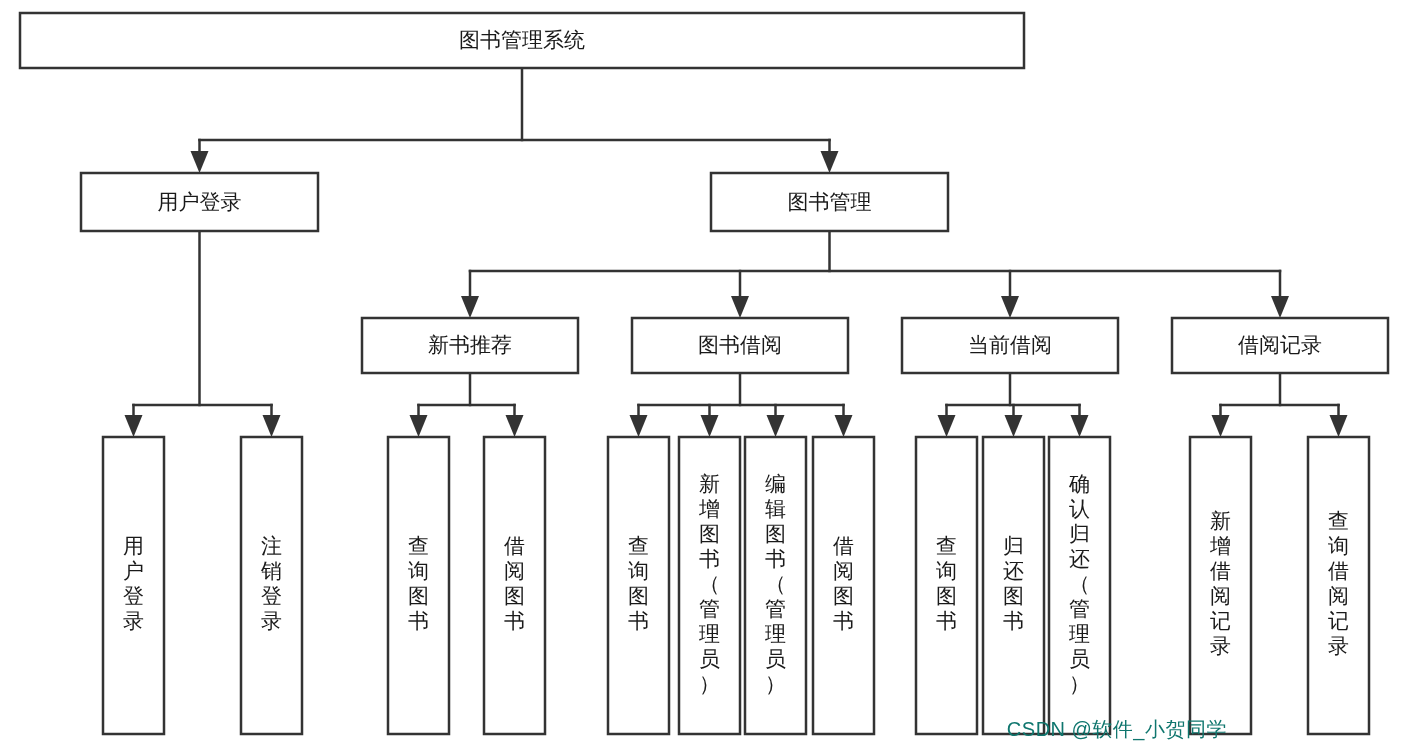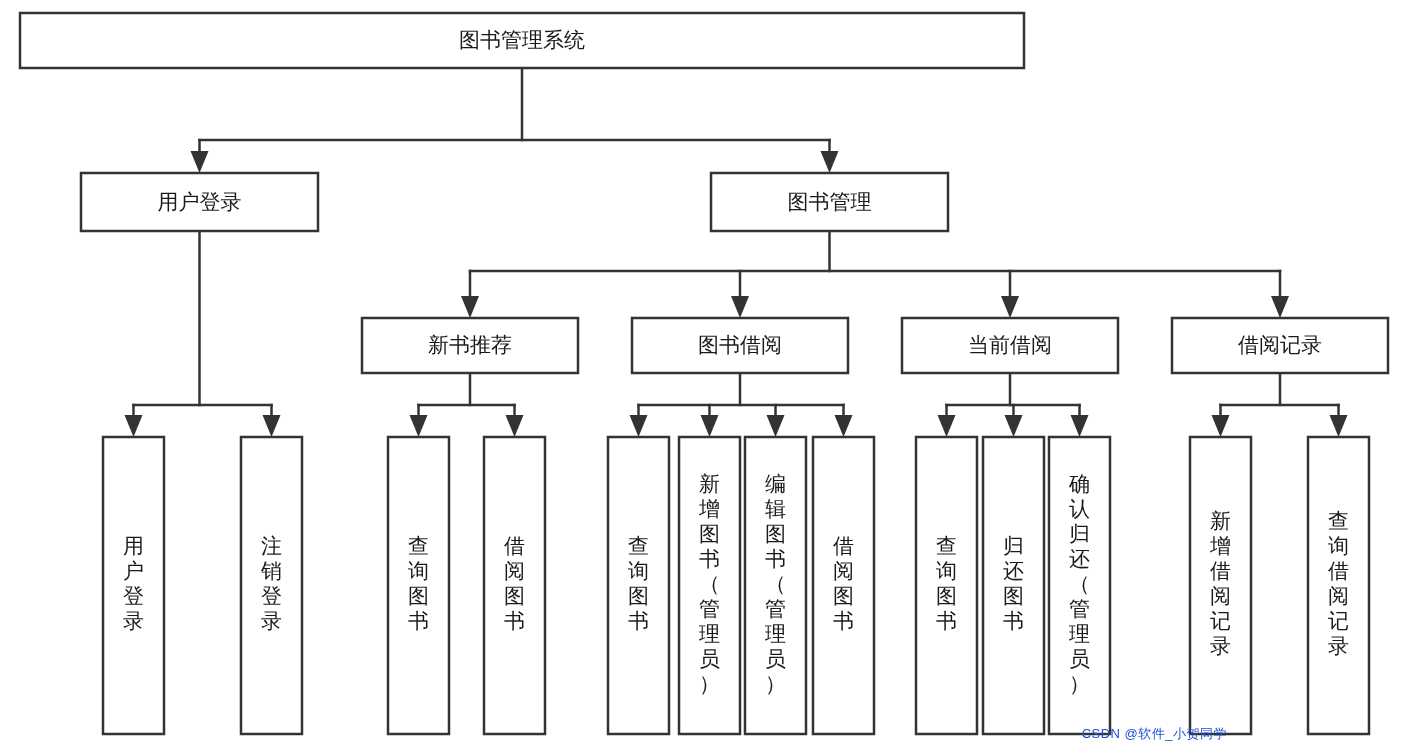--- a/index.html
+++ b/index.html
@@ -52,22 +52,22 @@
     font-family: "Liberation Sans", "DejaVu Sans", sans-serif;
     font-size: 21px;
     fill: #1a1a1a;
     text-anchor: middle;
   }
   .watermark {
     position: absolute;
     right: 8px;
     bottom: 4px;
     font-family: "Liberation Sans", "DejaVu Sans", sans-serif;
-    font-size: 13px;
-    color: #1d4ed8;
+    font-size: 20px;
+    color: #0f766e;
     letter-spacing: 0.5px;
     white-space: nowrap;
     user-select: none;
   }
 </style>
 </head>
 <body>
 
 <div id="diagram-root">
   <svg id="flowchart" viewBox="0 0 1405 747" xmlns="http://www.w3.org/2000/svg">

